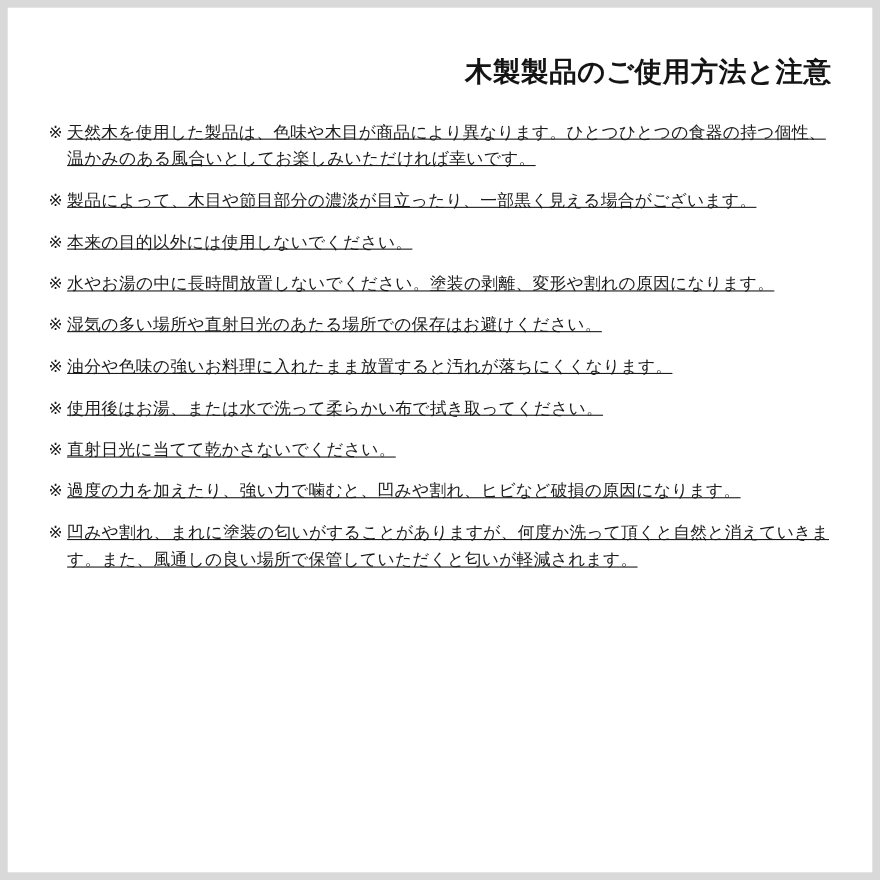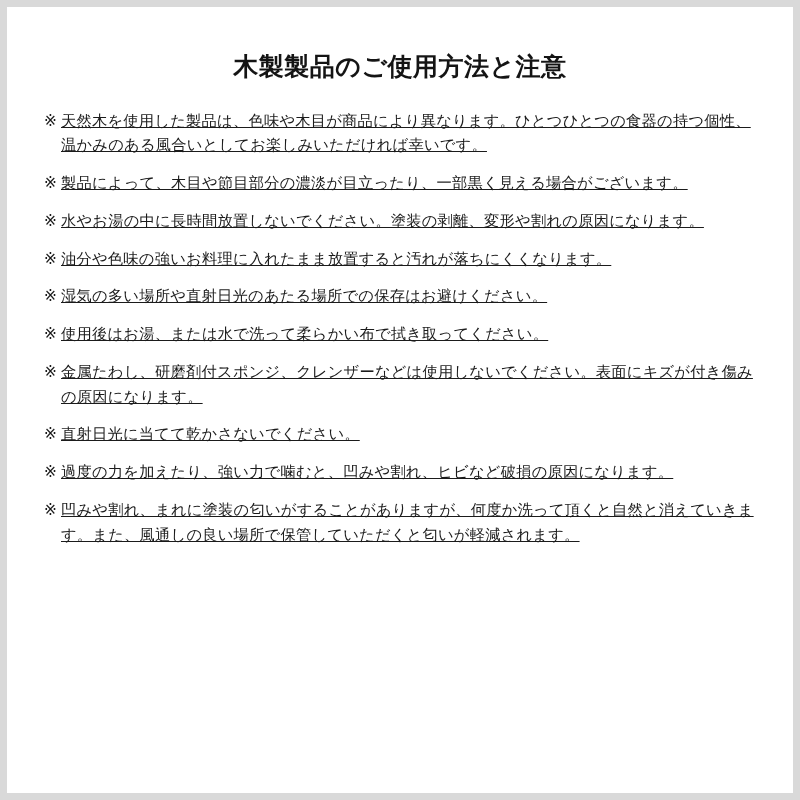--- a/index.html
+++ b/index.html
@@ -45,21 +45,21 @@
     position: absolute;
     left: 0;
     top: 0;
     width: 800px;
     height: 800px;
     box-sizing: border-box;
     padding: 36px 44px 20px 44px;
   }
 
   .doc-title {
-    text-align: center;
+    text-align: right;
     font-size: 25px;
     font-weight: bold;
     letter-spacing: 0.5px;
     color: #141414;
     margin: 14px 0 26px 0;
     line-height: 1.3;
   }
 
   .note-list {
     margin: 0;
@@ -98,33 +98,33 @@
     <h1 class="doc-title">木製製品のご使用方法と注意</h1>
 
     <ul class="note-list">
       <li class="note-item">
         <span class="marker">※</span><span class="note-text">天然木を使用した製品は、色味や木目が商品により異なります。ひとつひとつの食器の持つ個性、温かみのある風合いとしてお楽しみいただければ幸いです。</span>
       </li>
       <li class="note-item">
         <span class="marker">※</span><span class="note-text">製品によって、木目や節目部分の濃淡が目立ったり、一部黒く見える場合がございます。</span>
       </li>
       <li class="note-item">
+        <span class="marker">※</span><span class="note-text">本来の目的以外には使用しないでください。</span>
+      </li>
+      <li class="note-item">
         <span class="marker">※</span><span class="note-text">水やお湯の中に長時間放置しないでください。塗装の剥離、変形や割れの原因になります。</span>
+      </li>
+      <li class="note-item">
+        <span class="marker">※</span><span class="note-text">湿気の多い場所や直射日光のあたる場所での保存はお避けください。</span>
       </li>
       <li class="note-item">
         <span class="marker">※</span><span class="note-text">油分や色味の強いお料理に入れたまま放置すると汚れが落ちにくくなります。</span>
       </li>
       <li class="note-item">
-        <span class="marker">※</span><span class="note-text">湿気の多い場所や直射日光のあたる場所での保存はお避けください。</span>
-      </li>
-      <li class="note-item">
         <span class="marker">※</span><span class="note-text">使用後はお湯、または水で洗って柔らかい布で拭き取ってください。</span>
-      </li>
-      <li class="note-item">
-        <span class="marker">※</span><span class="note-text">金属たわし、研磨剤付スポンジ、クレンザーなどは使用しないでください。表面にキズが付き傷みの原因になります。</span>
       </li>
       <li class="note-item">
         <span class="marker">※</span><span class="note-text">直射日光に当てて乾かさないでください。</span>
       </li>
       <li class="note-item">
         <span class="marker">※</span><span class="note-text">過度の力を加えたり、強い力で噛むと、凹みや割れ、ヒビなど破損の原因になります。</span>
       </li>
       <li class="note-item">
         <span class="marker">※</span><span class="note-text">凹みや割れ、まれに塗装の匂いがすることがありますが、何度か洗って頂くと自然と消えていきます。また、風通しの良い場所で保管していただくと匂いが軽減されます。</span>
       </li>

